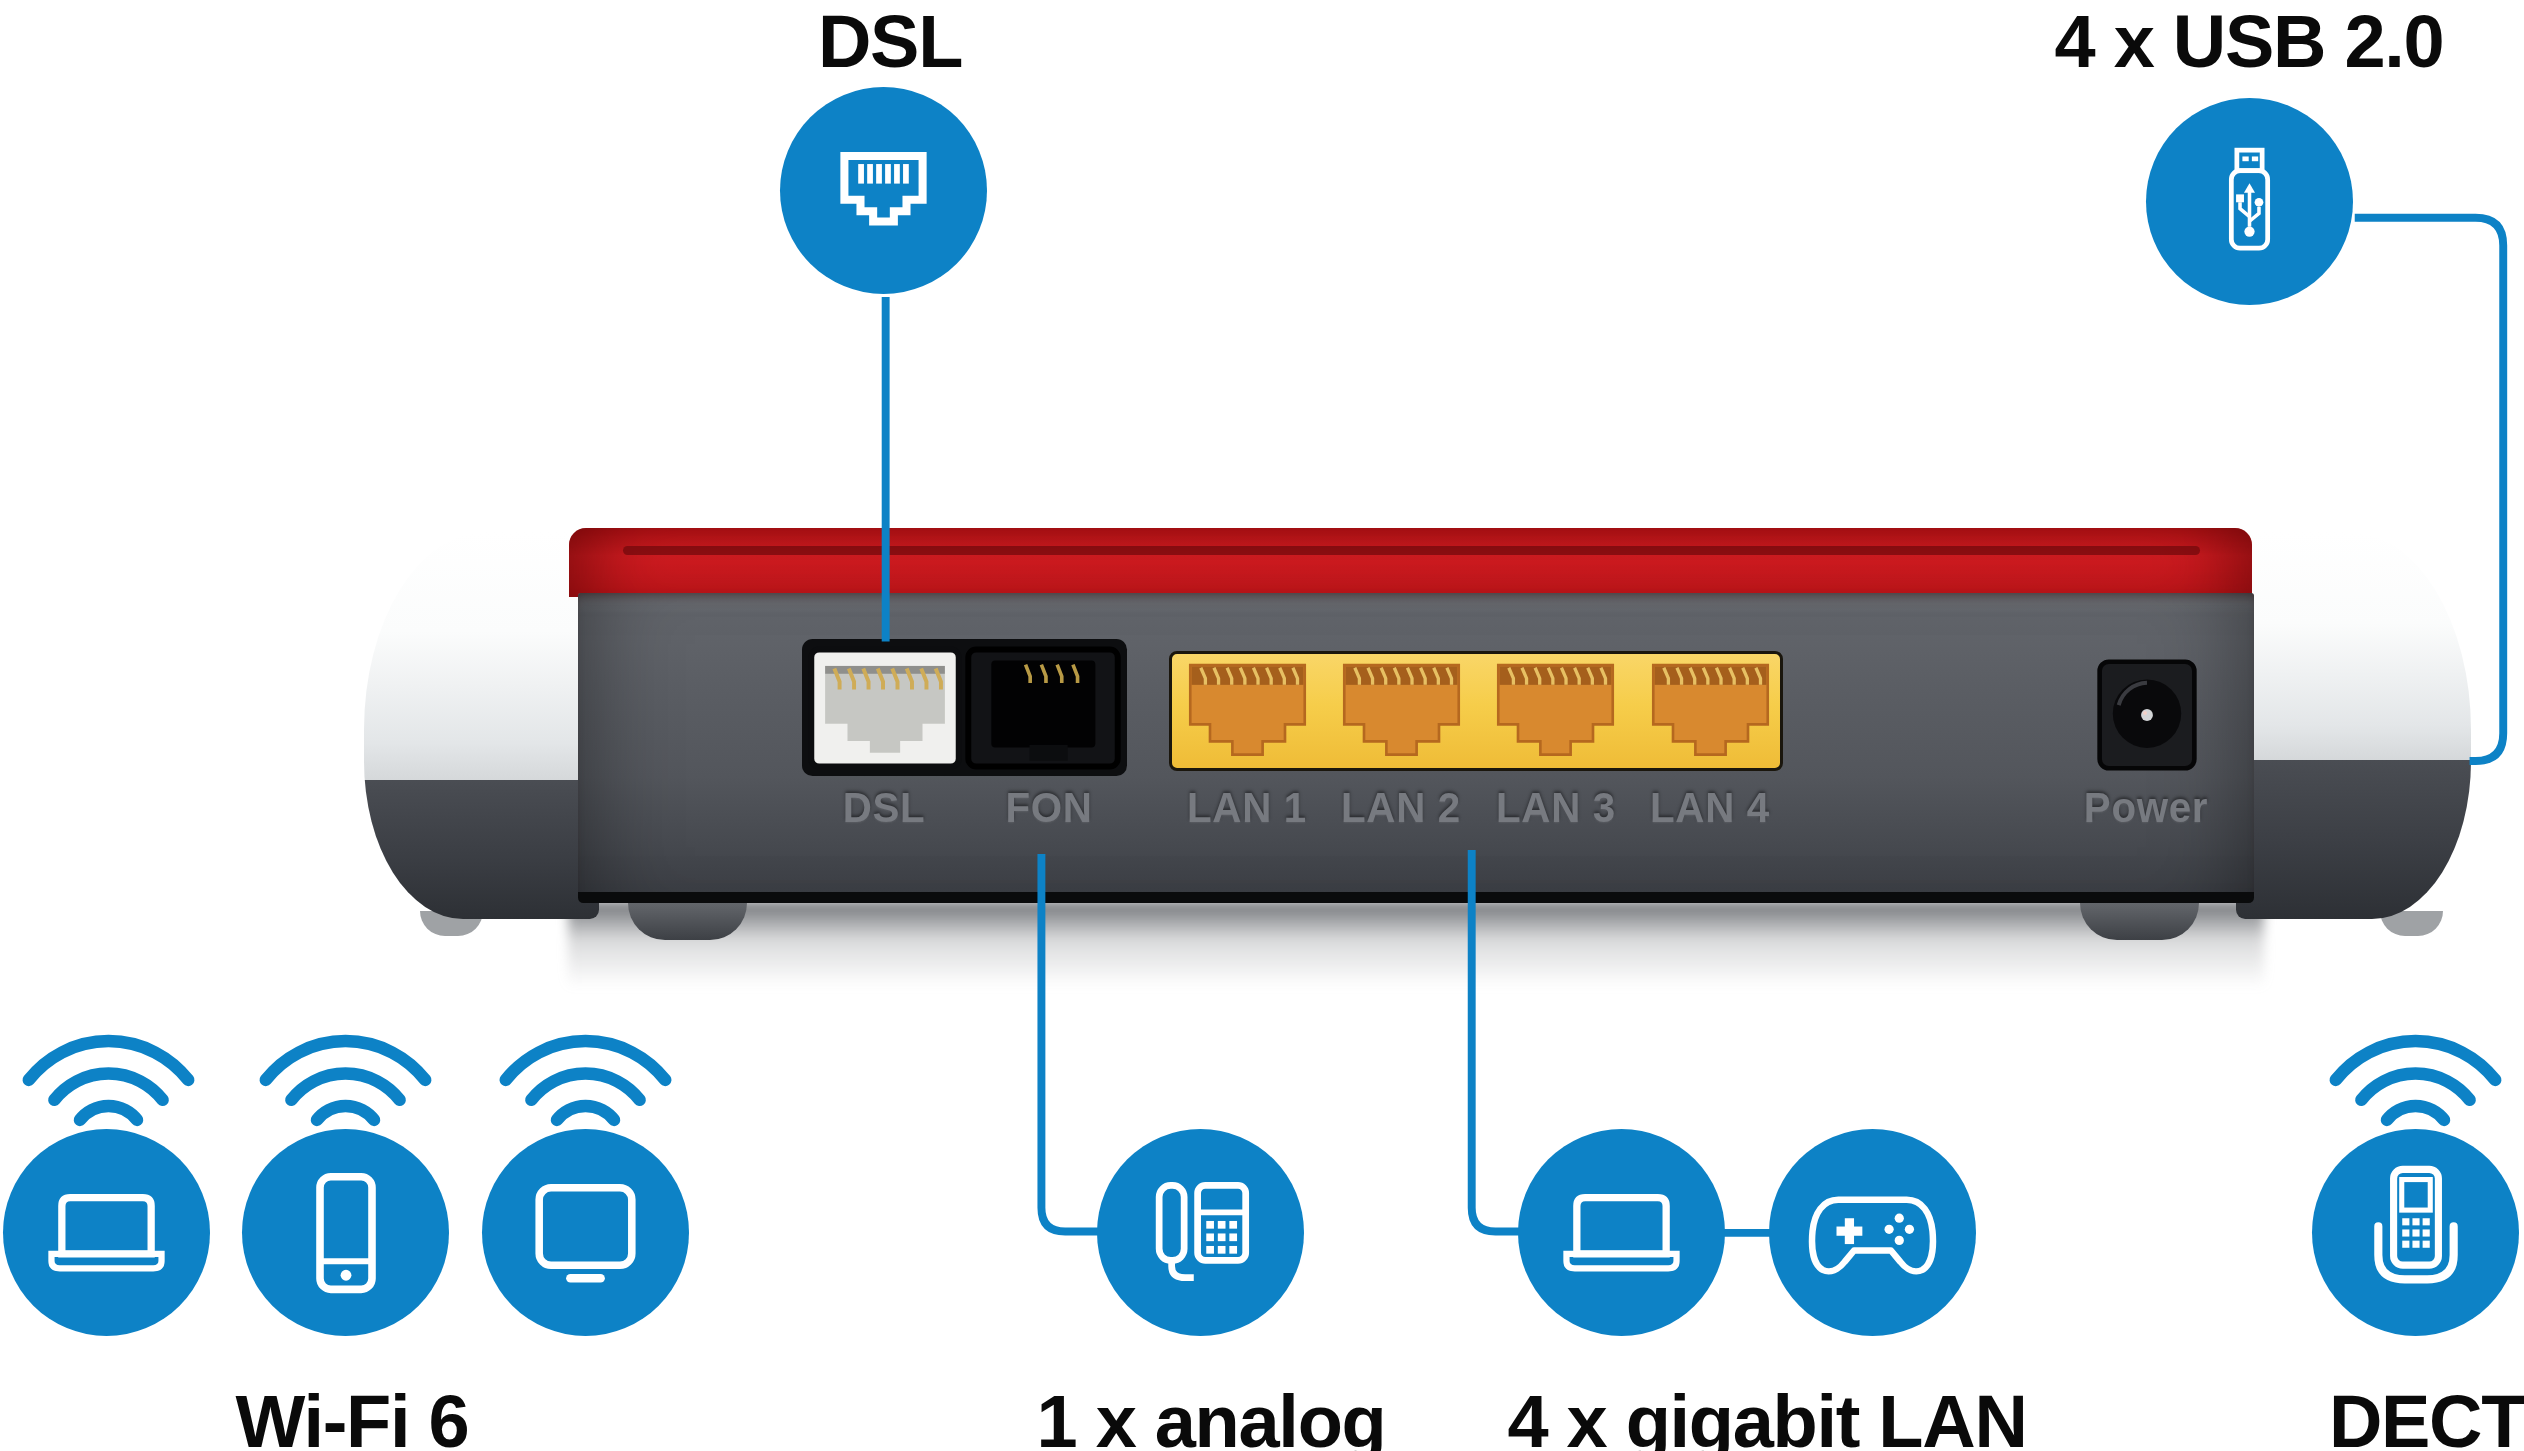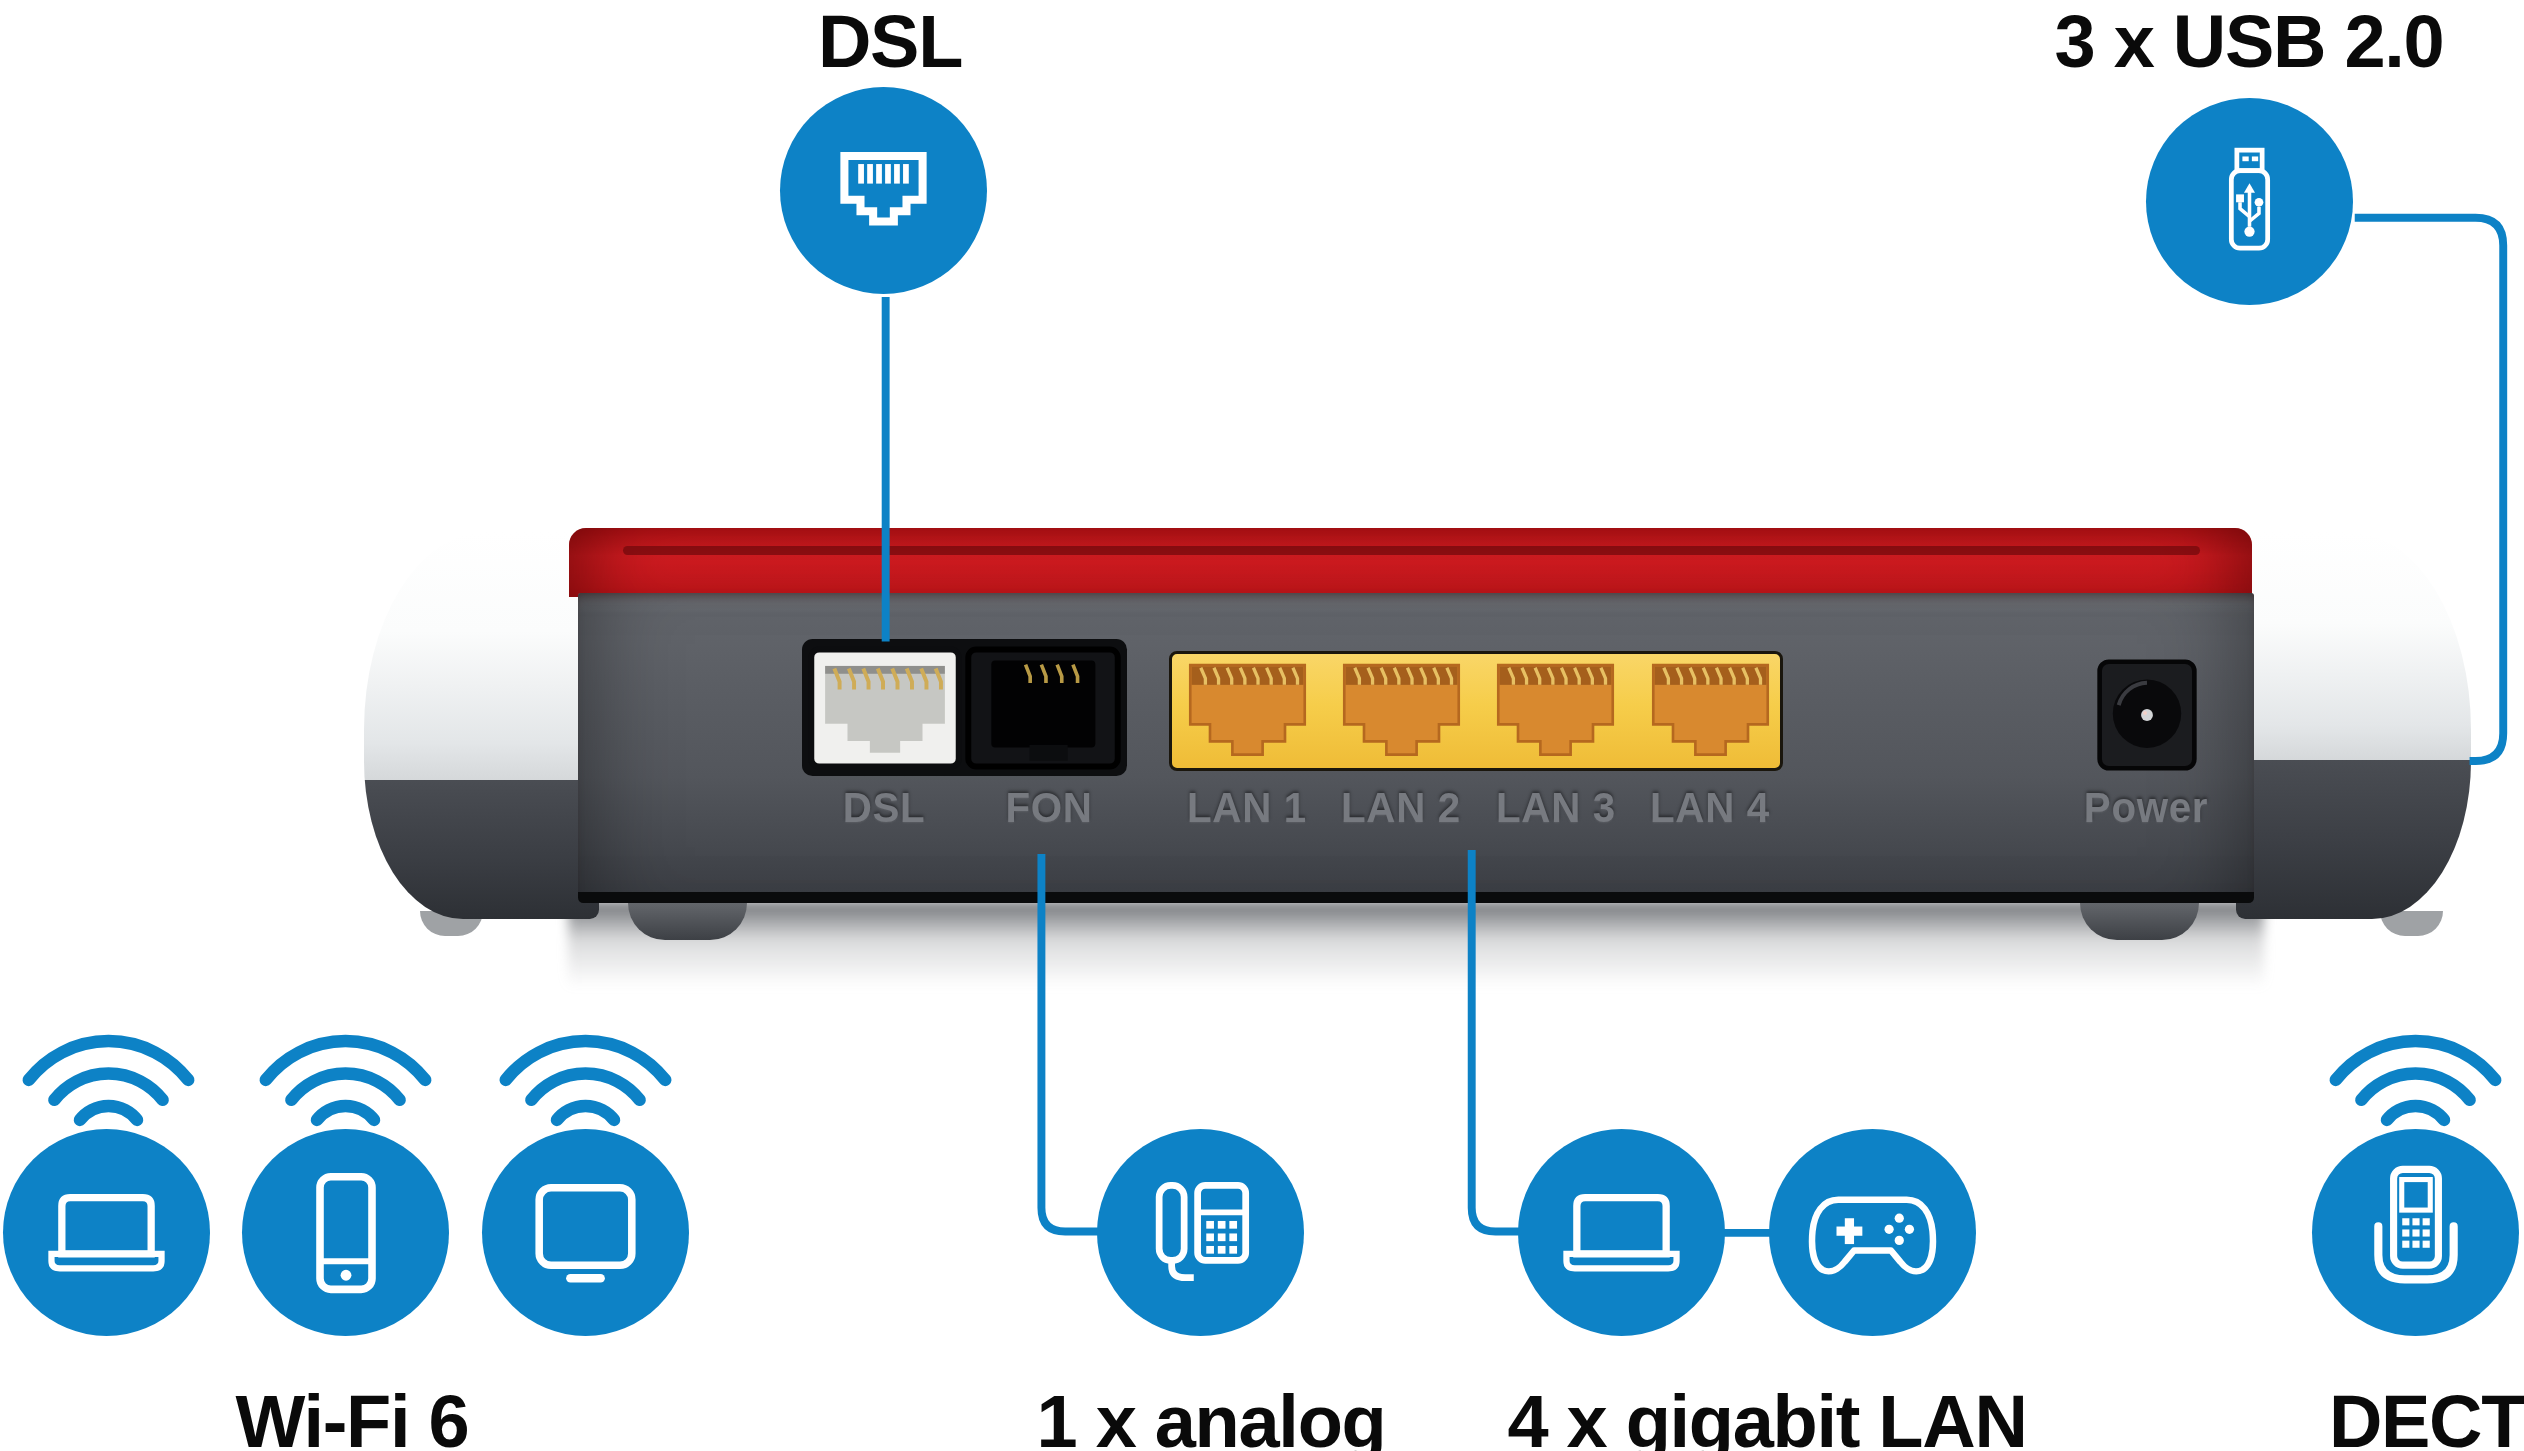--- a/index.html
+++ b/index.html
@@ -204,21 +204,21 @@
             <path d="M46.1 27 V44"></path>
           <path d="M53.9 27 V44"></path>
             <path d="M61.7 27 V44"></path>
             <path d="M69.5 27 V44"></path>
         </g>
       </svg>
     </div>
   </div>
 
   <div>
-    <div class="callout-title" style="left:1985px;top:5.3px;width:528px;">3 x USB 2.0</div>
+    <div class="callout-title" style="left:1985px;top:5.3px;width:528px;">4 x USB 2.0</div>
     <div class="blue-circle" style="left:2146px;top:98px;">
       <svg width="79" height="119" viewBox="0 0 100 150">
         <rect x="34" y="10" width="32" height="26" fill="none" stroke="#fff" stroke-width="6"></rect>
         <rect x="41" y="18" width="8" height="6" fill="#fff"></rect>
         <rect x="53" y="18" width="8" height="6" fill="#fff"></rect>
         <rect x="27" y="36" width="46" height="98" rx="11" fill="none" stroke="#fff" stroke-width="6"></rect>
         <circle cx="50" cy="113" r="6.5" fill="#fff"></circle>
         <path d="M50 107 V60" stroke="#fff" stroke-width="4.5"></path>
         <path d="M50 52 l-7 12 h14 Z" fill="#fff"></path>
         <path d="M50 94 L38 84 V76" stroke="#fff" stroke-width="4.5" fill="none"></path>

